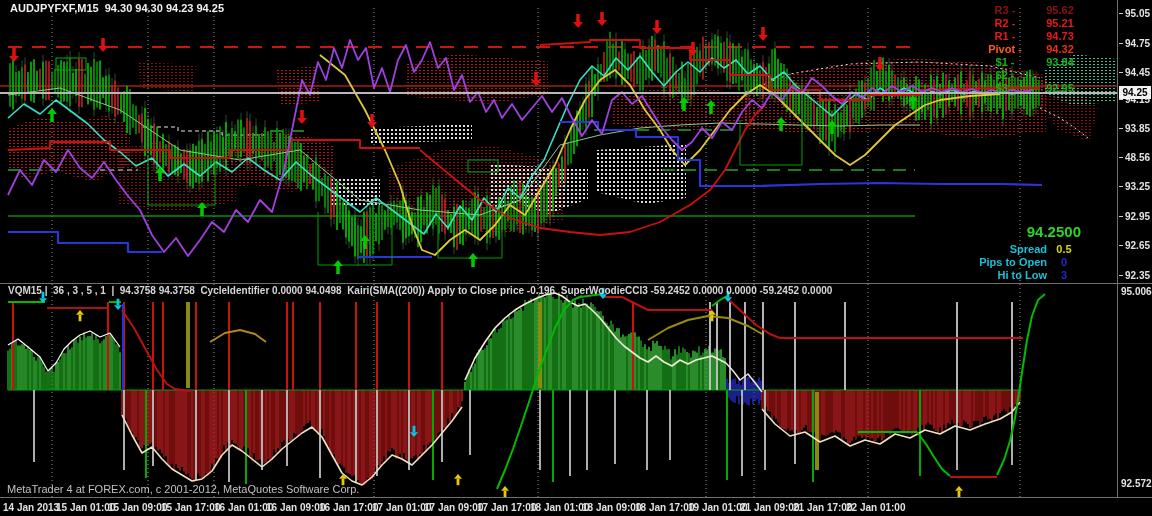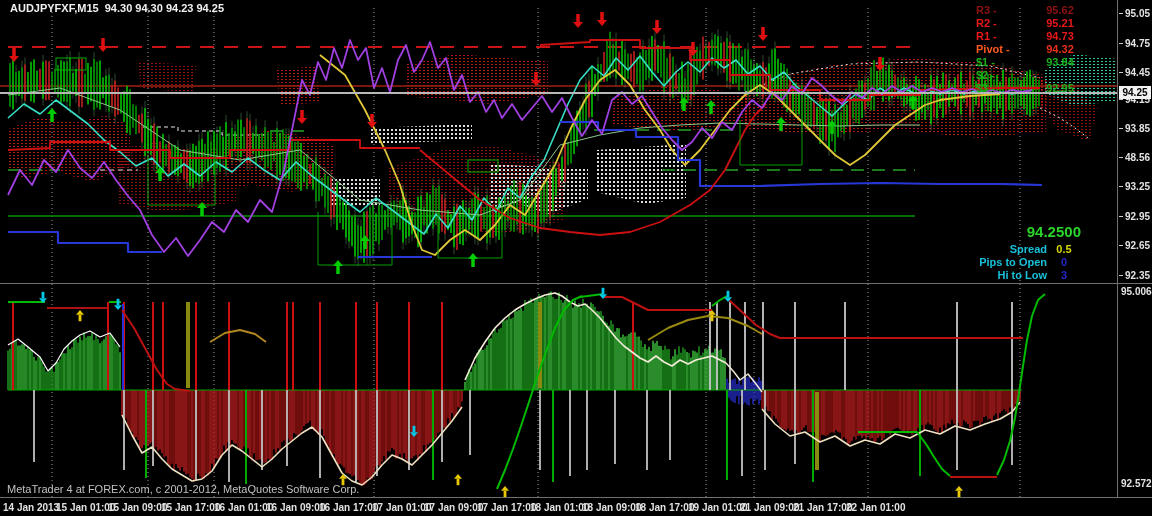--- a/index.html
+++ b/index.html
@@ -12,21 +12,21 @@
   #timeAxis{left:0;top:498px;width:1152px;height:18px;}
   .sep{left:0;width:1152px;height:1px;background:#6f6f6f;}
   #vsep{left:1117px;top:0;width:1px;height:497px;background:#6f6f6f;}
   svg{position:absolute;left:0;top:0;}
   #chartTitle{left:10px;top:2px;color:#f0f0f0;font-size:11px;font-weight:700;white-space:pre;z-index:5;}
   #indHeader{left:8px;top:1px;color:#d6d6d6;font-size:10px;font-weight:600;white-space:pre;z-index:5;}
   #copyright{left:7px;top:199px;color:#c0c0c0;font-size:11px;z-index:5;white-space:pre;}
   
   #pivotLegend{right:36px;top:4px;z-index:6;font-size:11px;font-weight:700;}
   .plrow{display:flex;height:13px;line-height:13px;}
-  .plrow .lab{width:58px;text-align:left;margin-right:5px;white-space:pre;}
+  .plrow .lab{width:58px;text-align:center;margin-right:5px;white-space:pre;}
   .plrow .val{width:42px;text-align:center;white-space:pre;}
   .c-r3{color:#8e1212;} .c-r{color:#e81818;} .c-piv{color:#ff5a1e;} .c-pivv{color:#e83018;} .c-s{color:#1ab01a;}
   
   #priceInfo{right:36px;top:220px;z-index:6;text-align:right;}
   #bigPrice{font-size:15px;font-weight:700;color:#2bd42b;line-height:23px;white-space:pre;}
   .inforow{display:flex;justify-content:flex-end;height:13px;line-height:13px;font-size:11px;font-weight:700;}
   .inforow .lab{color:#18c0d8;}
   .inforow .val{width:34px;text-align:center;}
   .v-spread{color:#d8d800;} .v-blue{color:#2424cc;}
   
@@ -1334,20 +1334,21 @@
           <rect x="456.6" y="478.8" width="2.8" height="6.4" fill="#e8c800"></rect>
           <path d="M454 478.8 L462 478.8 L458 474 Z" fill="#e8c800"></path>
           <rect x="503.6" y="490.8" width="2.8" height="6.4" fill="#e8c800"></rect>
           <path d="M501 490.8 L509 490.8 L505 486 Z" fill="#e8c800"></path>
           <rect x="710.6" y="314.8" width="2.8" height="6.4" fill="#e8c800"></rect>
           <path d="M708 314.8 L716 314.8 L712 310 Z" fill="#e8c800"></path>
           <rect x="957.6" y="490.8" width="2.8" height="6.4" fill="#e8c800"></rect>
           <path d="M955 490.8 L963 490.8 L959 486 Z" fill="#e8c800"></path>
         </g>
       </svg>
+    <div id="indHeader" class="abs">VQM15 |  36 , 3 , 5 , 1  |  94.3758 94.3758  CycleIdentifier 0.0000 94.0498  Kairi(SMA((200)) Apply to Close price -0.196  SuperWoodieCCI3 -59.2452 0.0000 0.0000 -59.2452 0.0000</div>
     <div id="copyright" class="abs">MetaTrader 4 at FOREX.com, c 2001-2012, MetaQuotes Software Corp.</div>
   </div>
 
   <div class="abs sep" style="top:497px"></div>
   <div id="vsep" class="abs"></div>
 
   <div id="priceAxis" class="abs">
     <div class="ptick" style="top:9px">95.05</div>
     <div class="ptick" style="top:39px">94.75</div>
     <div class="ptick" style="top:68px">94.45</div>

